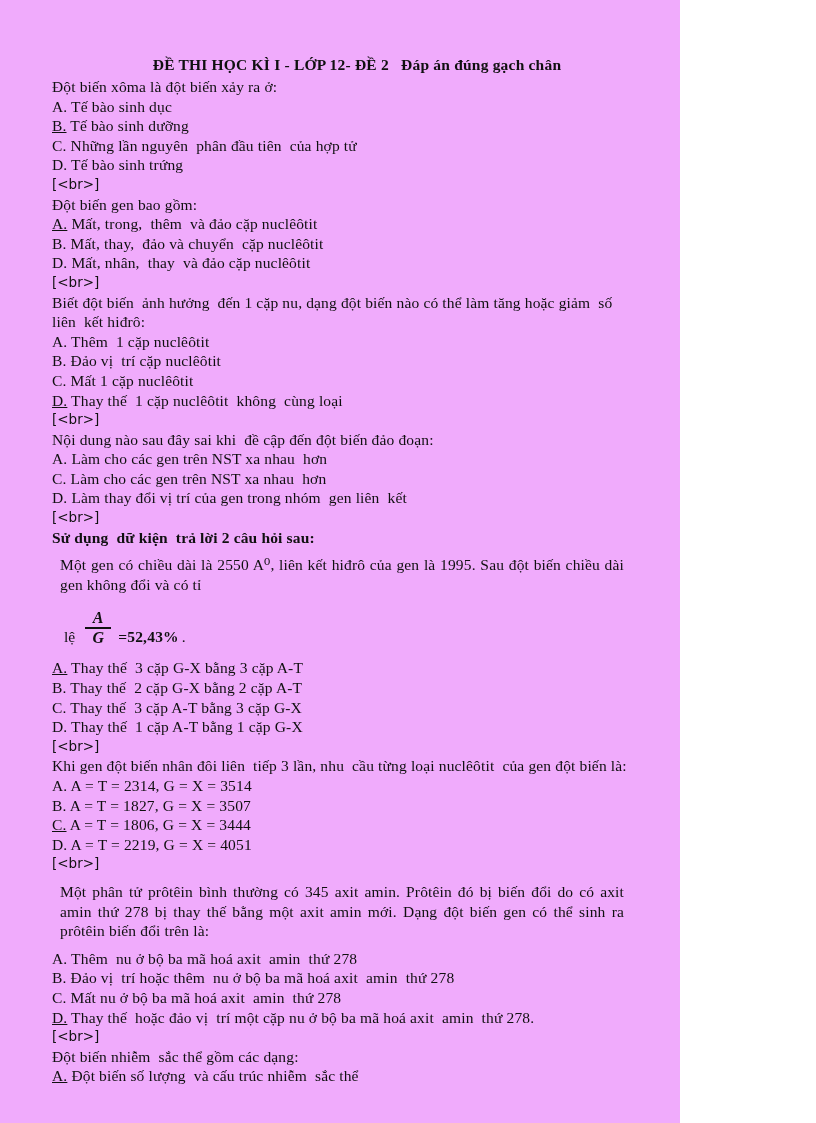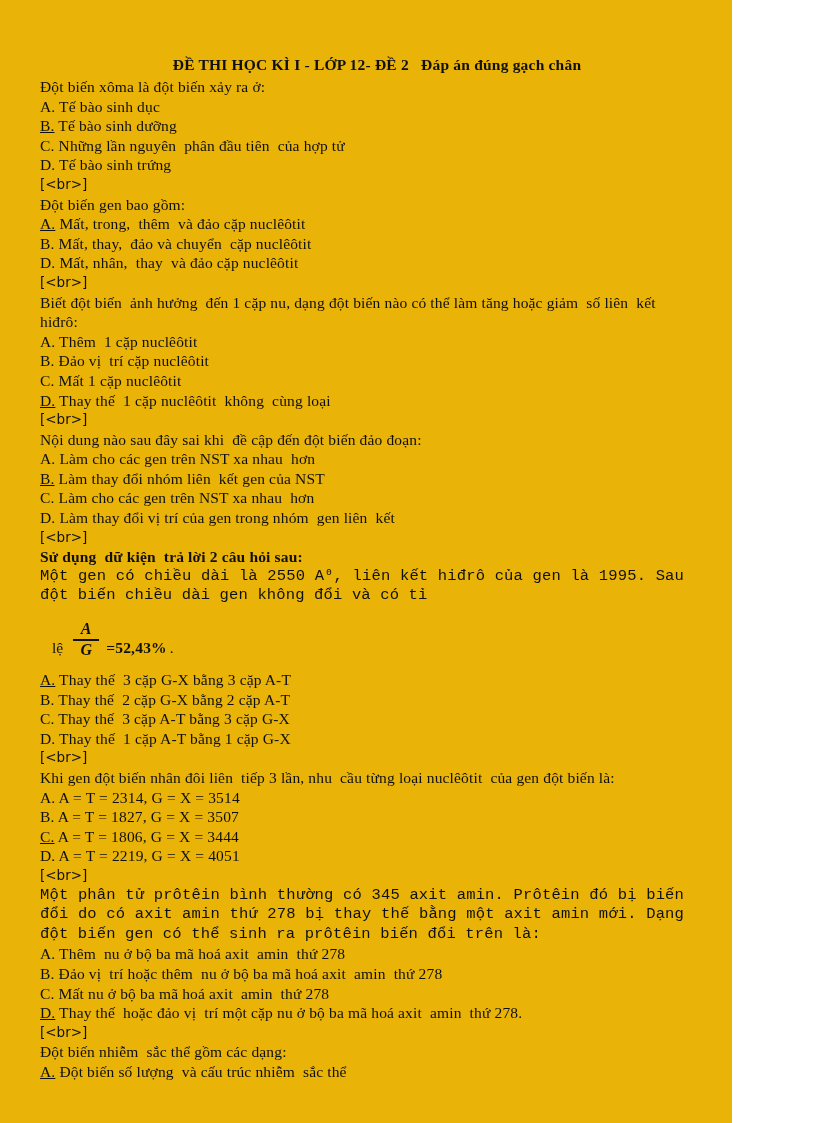--- a/index.html
+++ b/index.html
@@ -10,51 +10,50 @@
   }
   body {
     width: 816px;
     height: 1123px;
     font-family: "Liberation Serif", "DejaVu Serif", serif;
     color: #101010;
     overflow: hidden;
   }
   .page {
     position: relative;
-    width: 732px;
+    width: 680px;
     height: 1123px;
     box-sizing: border-box;
-    padding: 56px 46px 0 40px;
-    background: #eab308;
+    padding: 56px 46px 0 52px;
+    background: #f0abfc;
   }
   .doc-title {
     text-align: center;
     font-weight: bold;
     font-size: 15.5px;
     letter-spacing: 0.2px;
     margin: 0 0 3px 0;
     padding-left: 28px;
     white-space: pre;
   }
   .line {
     font-size: 15.5px;
     line-height: 19.6px;
     white-space: pre-wrap;
     margin: 0;
     letter-spacing: 0.15px;
   }
   .para {
     font-size: 15.5px;
     line-height: 19.6px;
-    margin: 0;
+    margin: 8px;
     text-align: justify;
     text-justify: inter-word;
     letter-spacing: 0.15px;
     padding-right: 2px;
-    font-family: Liberation Mono, monospace;
   }
   .brtoken {
     font-family: "DejaVu Sans", "Liberation Sans", sans-serif;
     font-size: 13.5px;
     line-height: 19.6px;
     margin: 0;
     letter-spacing: 0;
     color: #111;
   }
   .bold {
@@ -139,21 +138,20 @@
     <div class="line"><span class="">A.</span><span> Thêm  1 cặp nuclêôtit</span></div>
     <div class="line"><span class="">B.</span><span> Đảo vị  trí cặp nuclêôtit</span></div>
     <div class="line"><span class="">C.</span><span> Mất 1 cặp nuclêôtit</span></div>
     <div class="line"><span class="opt-key">D.</span><span> Thay thế  1 cặp nuclêôtit  không  cùng loại</span></div>
   </div>
   <div class="brtoken">[&lt;br&gt;]</div>
 
   <div>
     <div class="line">Nội dung nào sau đây sai khi  đề cập đến đột biến đảo đoạn:</div>
     <div class="line"><span class="">A.</span><span> Làm cho các gen trên NST xa nhau  hơn</span></div>
-    <div class="line"><span class="opt-key">B.</span><span> Làm thay đổi nhóm liên  kết gen của NST</span></div>
     <div class="line"><span class="">C.</span><span> Làm cho các gen trên NST xa nhau  hơn</span></div>
     <div class="line"><span class="">D.</span><span> Làm thay đổi vị trí của gen trong nhóm  gen liên  kết</span></div>
   </div>
   <div class="brtoken">[&lt;br&gt;]</div>
 
   <div class="line bold">Sử dụng  dữ kiện  trả lời 2 câu hỏi sau:</div>
   <div class="para">Một gen có chiều  dài là 2550 A⁰, liên  kết hiđrô  của gen là 1995. Sau đột biến  chiều  dài gen không đổi và có tỉ</div>
   <div class="formula-line">
     <span class="formula-prefix">lệ</span>
     <span class="frac">

